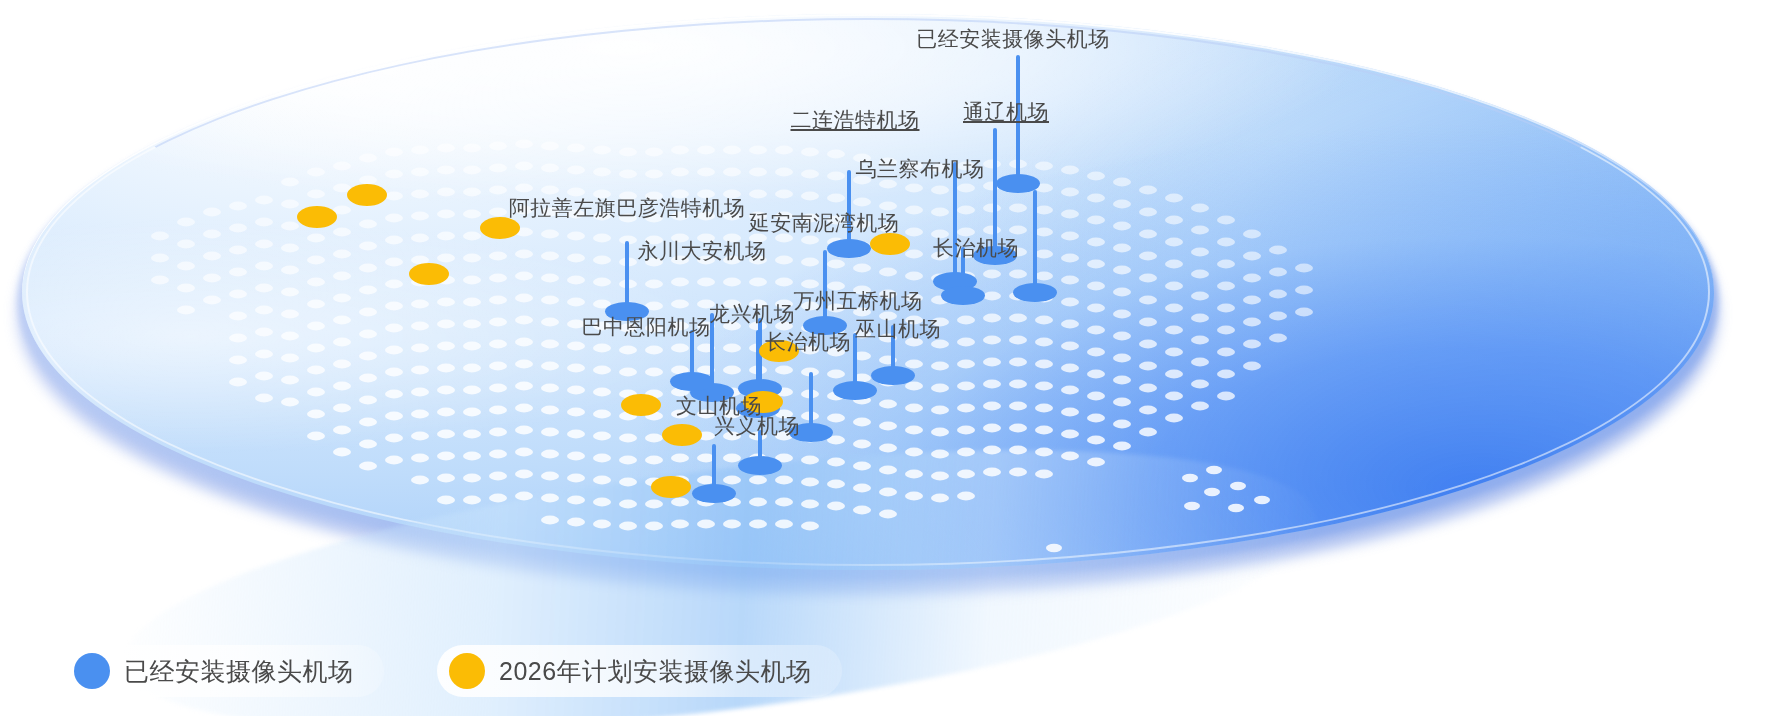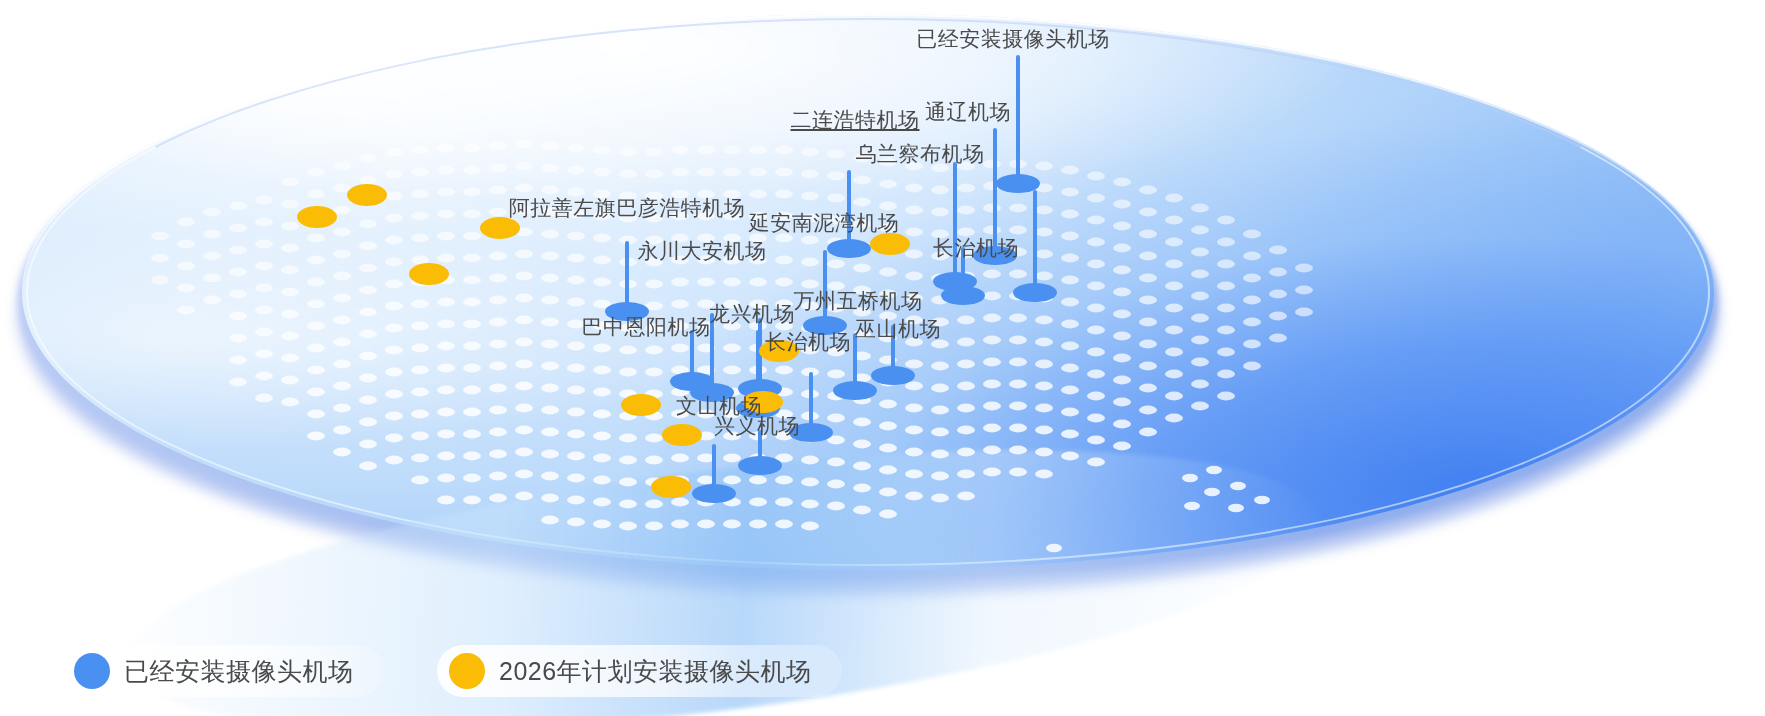--- a/index.html
+++ b/index.html
@@ -871,23 +871,23 @@
       <div class="dot gold" style="left: 890px; top: 244px; width: 40px; height: 22px;"></div>
       <div class="dot gold" style="left: 779px; top: 351px; width: 40px; height: 22px;"></div>
       <div class="dot gold" style="left: 641px; top: 405px; width: 40px; height: 22px;"></div>
       <div class="dot gold" style="left: 763px; top: 402px; width: 40px; height: 22px;"></div>
       <div class="dot gold" style="left: 682px; top: 435px; width: 40px; height: 22px;"></div>
       <div class="dot gold" style="left: 671px; top: 487px; width: 40px; height: 22px;"></div>
     </div>
 
   <div id="labels">
       <div class="pin-label" style="left: 1013px; top: 28px;">已经安装摄像头机场</div>
-      <div class="pin-label" style="left: 968px; top: 101px;">通辽机场</div>
+      <div class="pin-label" style="left: 1006px; top: 101px; text-decoration: underline;">通辽机场</div>
       <div class="pin-label" style="left: 855px; top: 109px; text-decoration: underline;">二连浩特机场</div>
-      <div class="pin-label" style="left: 920px; top: 143px;">乌兰察布机场</div>
+      <div class="pin-label" style="left: 920px; top: 158px;">乌兰察布机场</div>
       <div class="pin-label" style="left: 976px; top: 237px;">长治机场</div>
       <div class="pin-label" style="left: 824px; top: 212px;">延安南泥湾机场</div>
       <div class="pin-label" style="left: 627px; top: 197px;">阿拉善左旗巴彦浩特机场</div>
       <div class="pin-label" style="left: 702px; top: 240px;">永川大安机场</div>
       <div class="pin-label" style="left: 646px; top: 316px;">巴中恩阳机场</div>
       <div class="pin-label" style="left: 752px; top: 303px;">龙兴机场</div>
       <div class="pin-label" style="left: 858px; top: 290px;">万州五桥机场</div>
       <div class="pin-label" style="left: 808px; top: 331px;">长治机场</div>
       <div class="pin-label" style="left: 898px; top: 318px;">巫山机场</div>
       <div class="pin-label" style="left: 719px; top: 395px;">文山机场</div>

